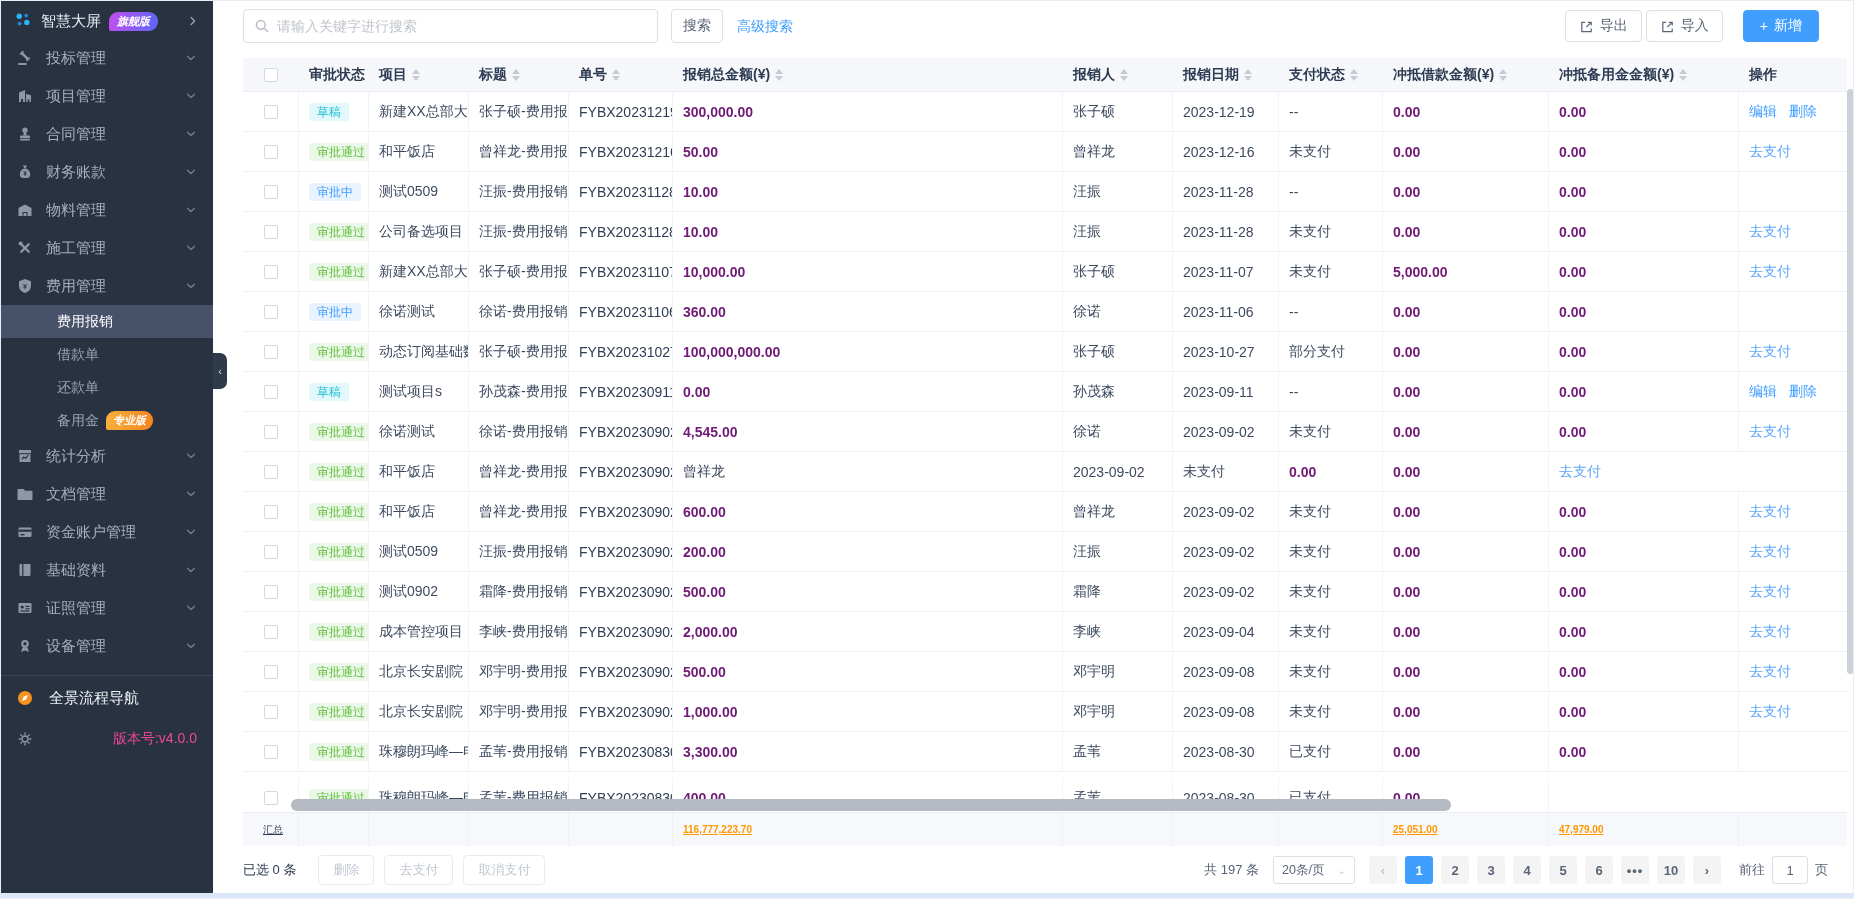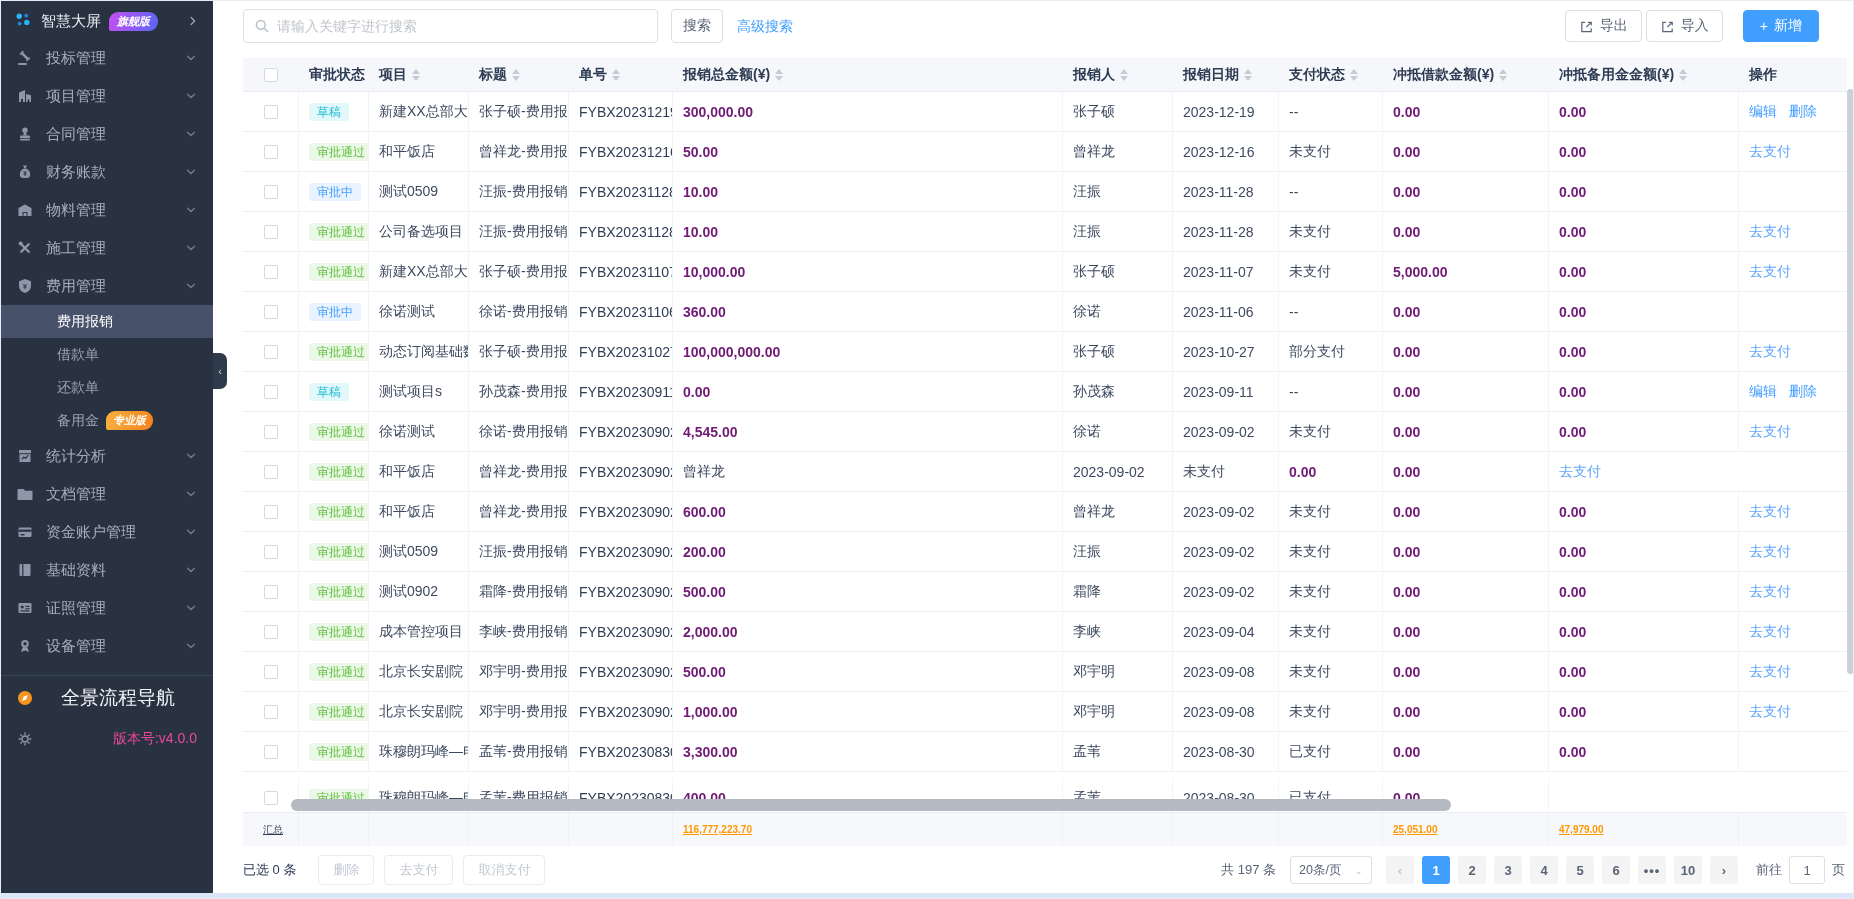--- a/index.html
+++ b/index.html
@@ -19,22 +19,22 @@
   .menu-item { height:38px; display:flex; align-items:center; padding:0 16px; gap:13px;
     color:#a6aebd; font-size:15px; cursor:pointer; }
   .mi-icon { width:16px; height:16px; display:inline-flex; flex:none; }
   .mi-chevron { margin-left:auto; display:inline-flex; }
   .submenu-item { height:33px; display:flex; align-items:center; padding-left:56px; font-size:14px;
     color:#9aa3b3; cursor:pointer; }
   .submenu-item.active { background:#475169; color:#fff; }
   .pro-badge { font-size:11px; font-style:italic; font-weight:bold; color:#fff;
     background:linear-gradient(100deg,#f8b23e,#f5821f); padding:2px 7px; border-radius:9px 9px 9px 2px; margin-left:7px; }
   .sidebar-divider { border-top:1px solid #39435a; margin-top:10px; }
-  .nav-guide { height:44px; display:flex; align-items:center; gap:28px; padding:0 16px;
-    color:#eef1f6; font-size:19px; cursor:pointer; }
+  .nav-guide { height:44px; display:flex; align-items:center; gap:16px; padding:0 16px;
+    color:#eef1f6; font-size:15px; cursor:pointer; }
   .version-row { height:38px; display:flex; align-items:center; padding:0 16px; color:#ec4899; font-size:14px; }
   .version-text { margin-left:auto; }
   .collapse-handle { position:absolute; left:212px; top:352px; width:14px; height:36px; background:#2f3a4b;
     border-radius:0 7px 7px 0; color:#cfd5de; font-size:11px; display:flex; align-items:center; justify-content:center;
     cursor:pointer; z-index:6; }
 
   
   .main { position:absolute; left:212px; top:0; right:0; bottom:0; background:#fff; }
 
   
@@ -87,21 +87,21 @@
   
   .summary { position:absolute; left:30px; top:811px; width:1604px; height:34px; display:grid;
     grid-template-columns:var(--cols); background:#f6f8fb; border-top:1px solid #e9edf4; align-items:center; }
   .scell { height:100%; display:flex; align-items:center; padding:0 10px; font-size:10px; color:#2c3a52;
     border-right:1px solid #eef1f6; white-space:nowrap; overflow:hidden;text-decoration:underline; }
   .scell:last-child { border-right:none; }
   .scell.s-label { padding-left:20px; }
   .scell.amt { color:#ff9800; font-weight:bold; }
 
   
-  .list-footer { position:absolute; left:30px; right:8px; top:852px; height:34px; display:flex; align-items:center; }
+  .list-footer { position:absolute; left:30px; right:25px; top:852px; height:34px; display:flex; align-items:center; }
   .sel-text { font-size:13px; color:#2c3a52; margin-right:22px; white-space:nowrap; }
   .fbtn { height:30px; padding:0 14px; border:1px solid #e8ebf0; border-radius:4px; background:#fff;
     color:#c3c8d2; font-size:13px; margin-right:10px; cursor:not-allowed; font-family:inherit; white-space:nowrap; }
   .fspacer { flex:1; }
   .total-text { font-size:13px; color:#5a6477; margin-right:14px; white-space:nowrap; }
   .page-size { width:82px; height:28px; border:1px solid #dcdfe6; border-radius:3px; display:flex; align-items:center;
     justify-content:space-between; padding:12px 8px; color:#5a6477; font-size:12.5px; margin-right:14px; cursor:pointer; }
   .ps-caret { color:#c0c4cc; font-size:10px; }
   .pager { display:flex; gap:8px; align-items:center; margin-right:18px; }
   .pg { min-width:28px; height:28px; border-radius:3px; background:#f4f4f5; color:#5a6477; font-size:13px;

